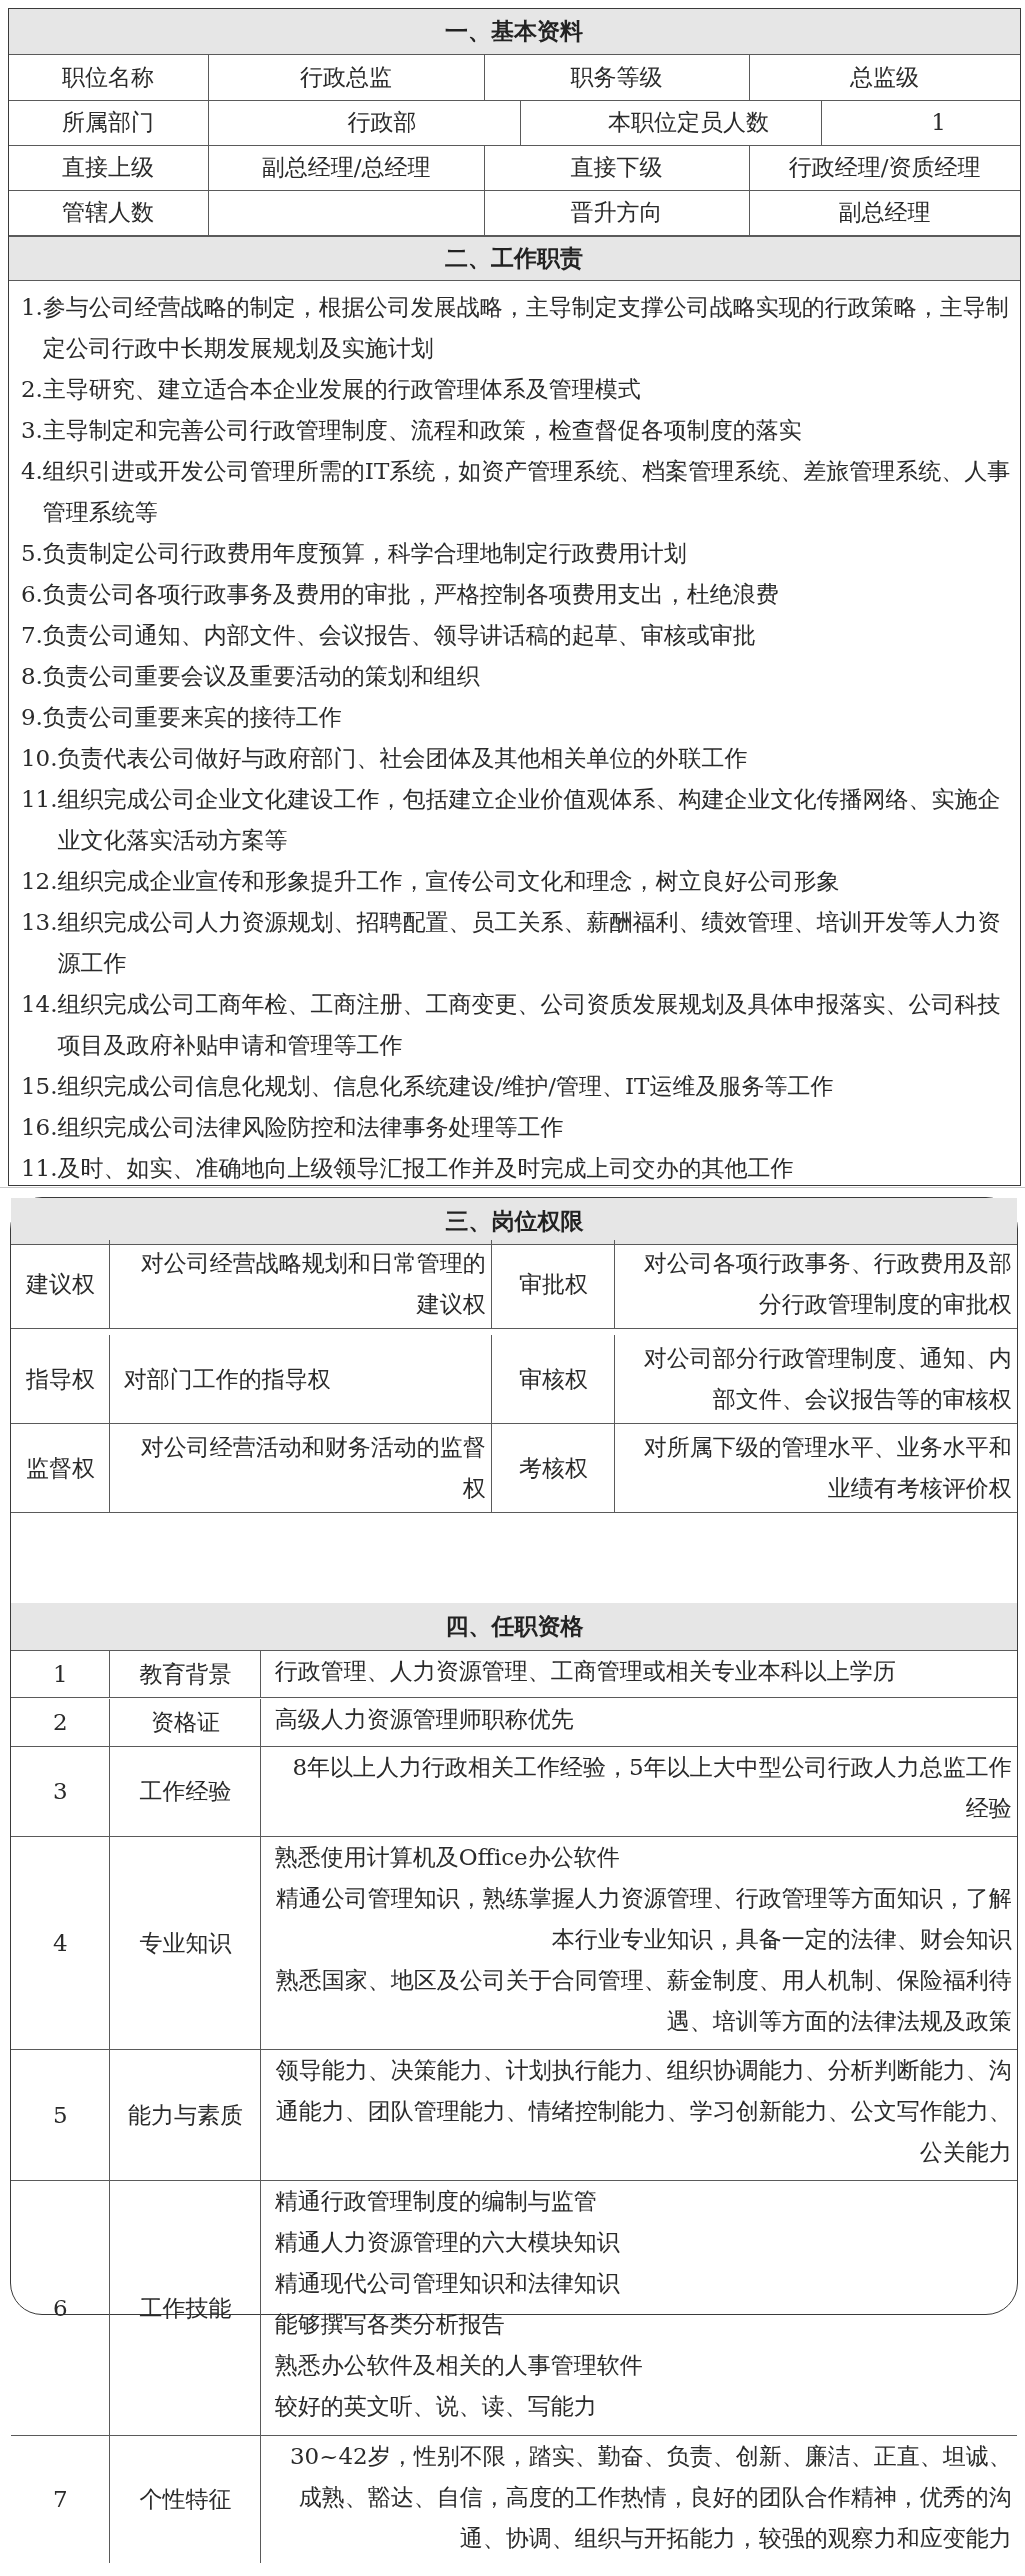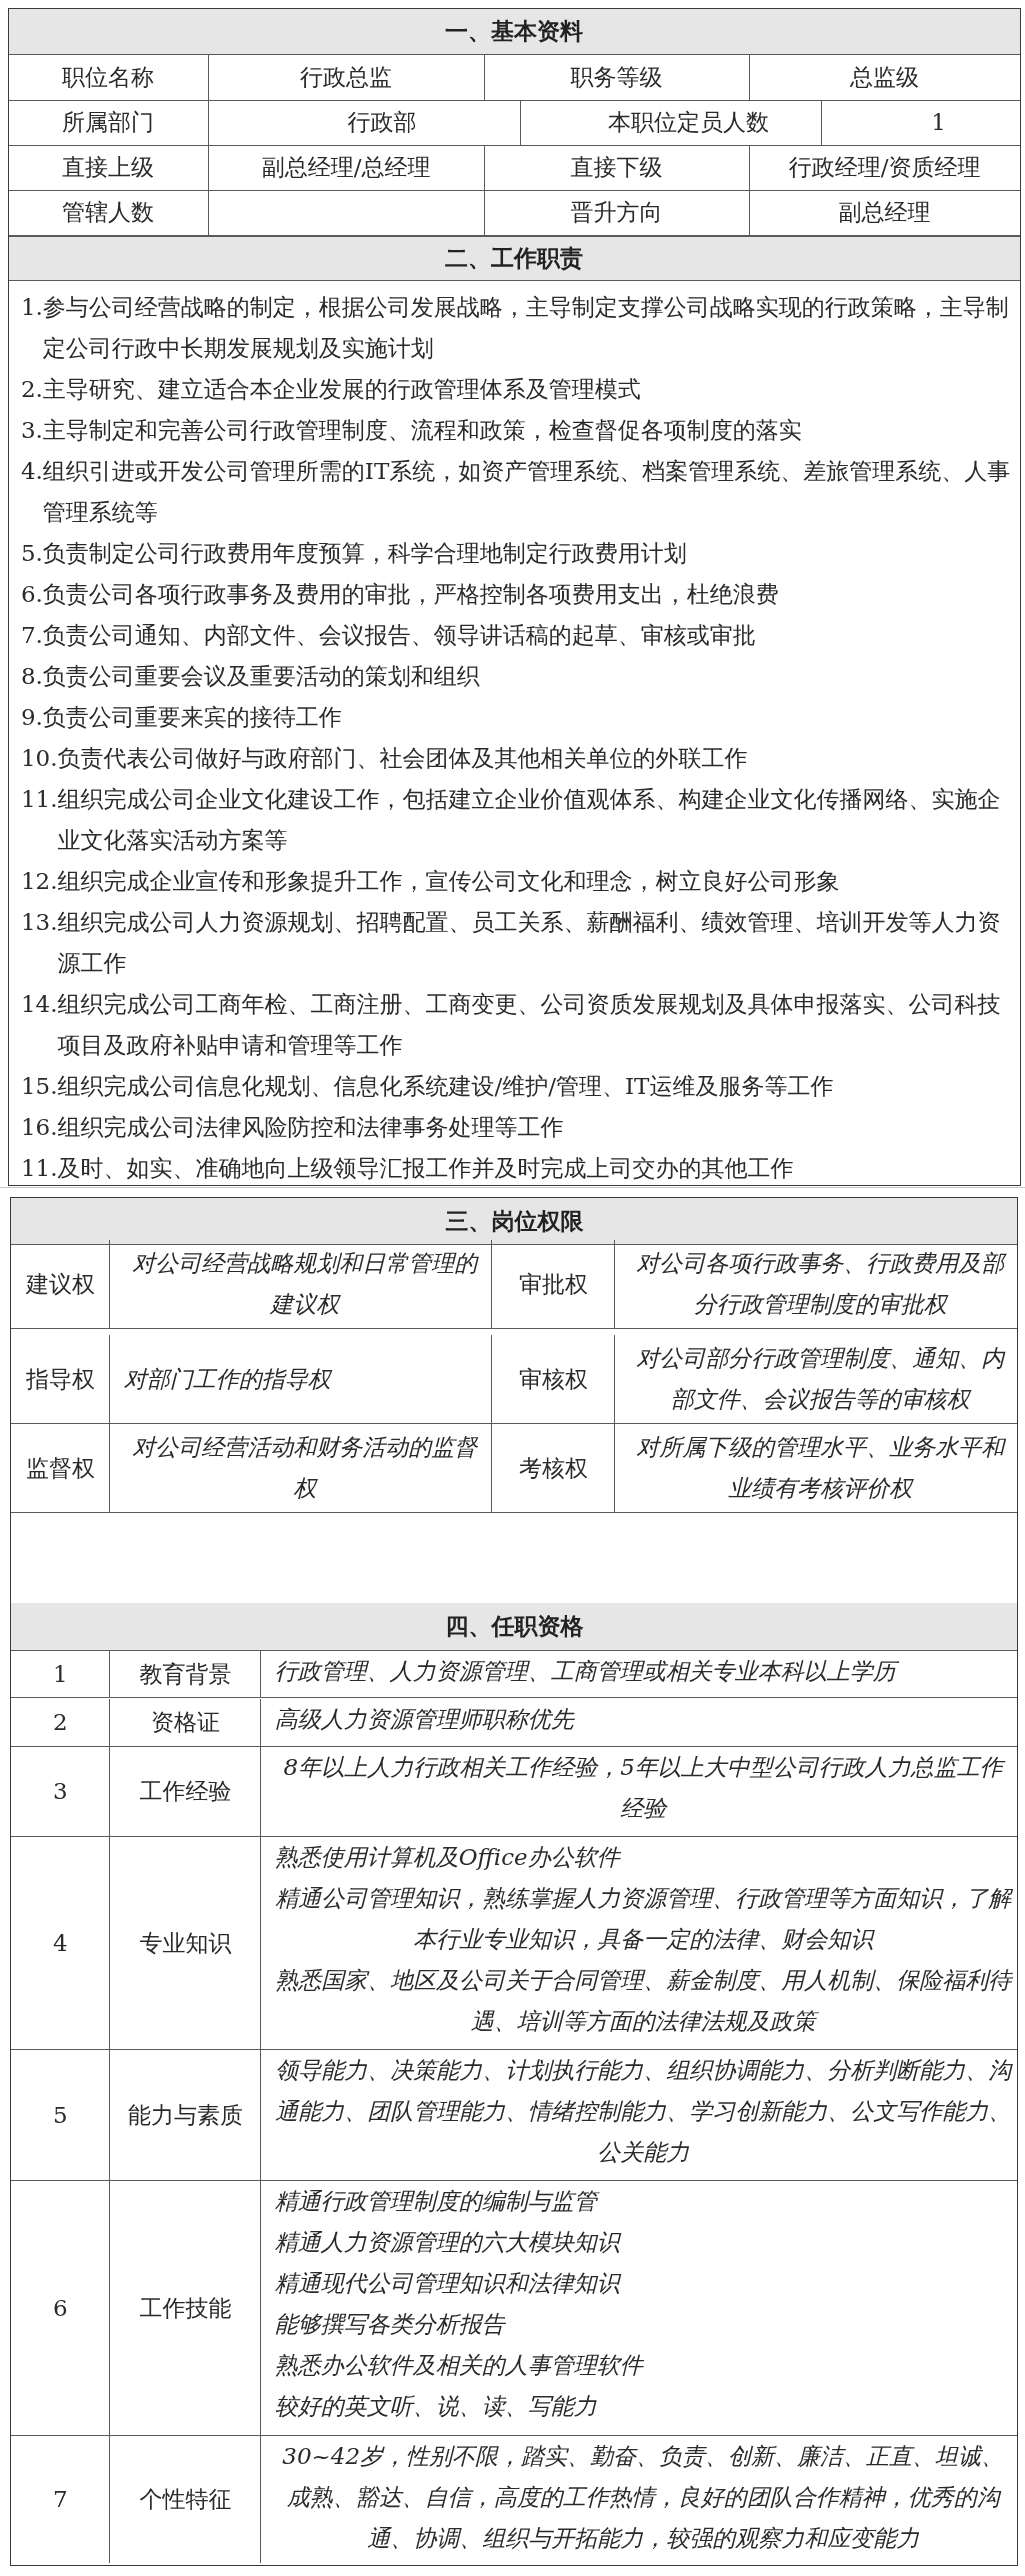--- a/index.html
+++ b/index.html
@@ -1,30 +1,30 @@
 <!DOCTYPE html>
 <html style="font-size:15px"><head>
 <meta charset="utf-8">
 <style>
   html, body { margin:0; padding:0; background:#ffffff; }
   body { width:1026px; height:2576px; position:relative; overflow:hidden;
          font-family:"DejaVu Serif","Liberation Serif",serif; color:#2a2a2a; }
   .tbl { position:absolute; box-sizing:border-box; border:1.9px solid #3a3a3a; background:#fff; }
   #t1 { left:7.6px; top:7.6px; width:1013px; height:1178px; }
-  #t2 { left:10.4px; top:1197px; width:1008px; height:1369px; }
+  #t2 { left:10.4px; top:1197px; width:1008px; height:1118px;border-radius:32px; }
   .sep { position:absolute; left:0; top:1187px; width:1026px; height:0.9px; background:#c8c8c8; }
   .hdr { position:absolute; left:0; right:0; background:#e6e6e6; border-bottom:1.9px solid #5a5a5a;
          display:flex; align-items:center; justify-content:center; font-size:23px; font-weight:bold;
          font-family:"DejaVu Sans","Liberation Sans",sans-serif; color:#222; box-sizing:border-box; }
   .row { position:absolute; left:0; right:0; display:flex; border-bottom:1.4px solid #5a5a5a; box-sizing:border-box; }
   .row:last-child { border-bottom:none; }
   .cell { box-sizing:border-box; border-right:1.4px solid #5a5a5a; display:flex; align-items:center;
           justify-content:center; font-size:23px; line-height:41px; padding:0 9.5px; text-align:right; }
   .cell:last-child { border-right:none; }
-  .cell.left { justify-content:flex-start; text-align:center; padding-left:13.3px; padding-right:5.7px;font-style:italic; }
+  .cell.left { justify-content:flex-start; text-align:right; padding-left:13.3px; padding-right:5.7px; }
   .multiline { flex-direction:column; align-items:flex-start; justify-content:center; }
   .duties { position:absolute; left:0; right:0; top:273px; padding:5.7px 0 0 12.3px; box-sizing:border-box; }
   .duty { display:flex; font-size:23px; line-height:41px; }
   .duty .num { flex:none; }
   .duty .txt { flex:1; padding-right:7.6px; }
 </style>
 </head>
 <body>
 
 <div class="tbl" id="t1">

